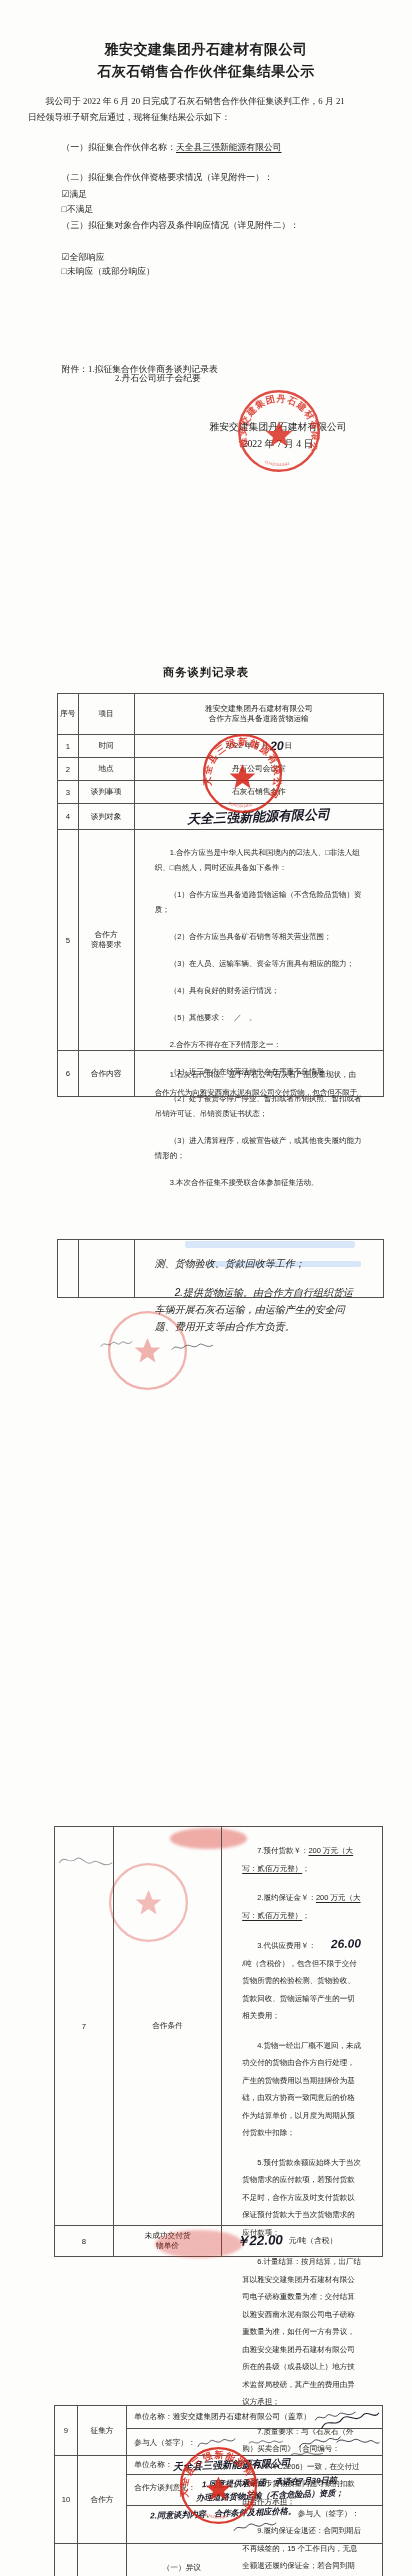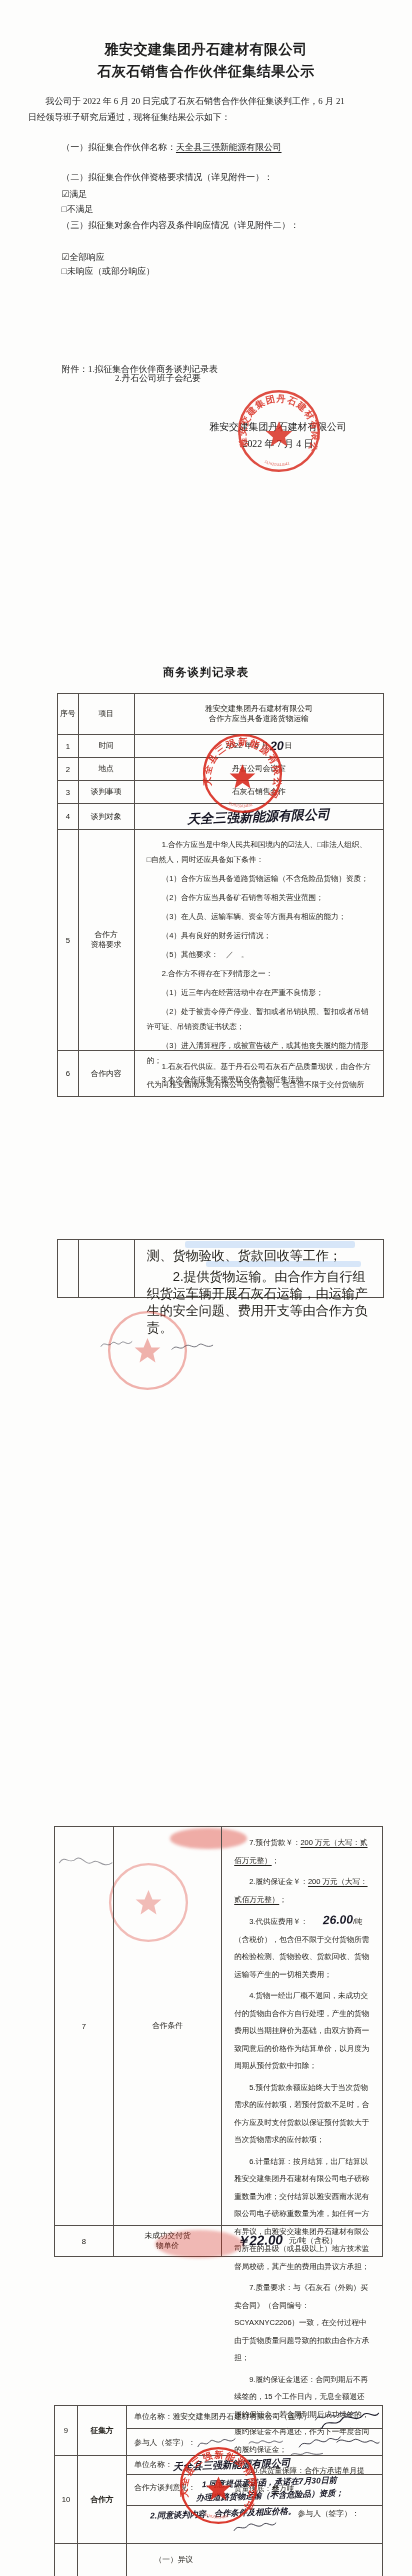--- a/index.html
+++ b/index.html
@@ -23,22 +23,22 @@
              font-family:"Liberation Sans","DejaVu Sans",sans-serif;letter-spacing:1px;}
   .tblfrag{position:absolute;border-top:0.8px solid #55504b;border-left:0.8px solid #55504b;
            font-family:"Liberation Sans","DejaVu Sans",sans-serif;font-size:7.7px;color:#26241f;background:transparent;}
   .trow{display:flex;}
   .tc{border-right:0.8px solid #55504b;border-bottom:0.8px solid #55504b;box-sizing:border-box;
       display:flex;align-items:center;justify-content:center;text-align:center;padding:1px 2.1px;}
   .tc.left{display:block;text-align:left;padding:3.1px 8.2px;}
   .fragA .cno{width:20.6px;flex:none;}  .fragA .clab{width:56px;flex:none;} .fragA .cval{flex:1;min-width:0;}
   .fragB .cno{width:20.6px;flex:none;}  .fragB .clab{width:56px;flex:none;} .fragB .cval{flex:1;min-width:0;}
   .fragC .cno{width:59px;flex:none;} .fragC .clab{width:108px;flex:none;} .fragC .cval{flex:1;min-width:0;}
-  .fragD .cno{width:23px;flex:none;}  .fragD .clab{width:49px;flex:none;font-weight:bold;}  .fragD .cval{flex:1;min-width:0;}
-  .tc p{margin:4px;}
+  .fragD .cno{width:23px;flex:none;}  .fragD .clab{width:49px;flex:none;}  .fragD .cval{flex:1;min-width:0;}
+  .tc p{margin:12px;}
   .subrow{border-bottom:0.6px solid #55504b;padding:2.1px 7.2px;box-sizing:border-box;display:flex;align-items:center;}
   .subrow:last-child{border-bottom:none;}
   .scr{stroke:#1d1d2b;stroke-width:2.4;fill:none;stroke-linecap:round;}
   .scr-svg{vertical-align:middle;}
   .hl{position:absolute;background:rgba(110,165,235,.26);filter:blur(0.5px);border-radius:2.1px;}
 </style>
 </head>
 <body>
 
 <div class="canvas">
@@ -180,21 +180,21 @@
     </svg>
   </div>
 
   <div class="hl" style="left:185px;top:1241px;width:170px;height:6.7px;"></div>
   <div class="hl" style="left:206px;top:1261px;width:155px;height:5.7px;"></div>
 
   <div class="tblfrag fragB" style="left:57px;top:1239px;width:326px;">
     <div class="trow" style="height:58px;">
       <div class="tc cno"></div>
       <div class="tc clab"></div>
-      <div class="tc cval left" style="font-size:13px;line-height:17px;">
+      <div class="tc cval left" style="font-size:10px;line-height:17px;font-style:italic;">
         <p>测、货物验收、货款回收等工作；</p>
         <p class="ind2">2.提供货物运输。由合作方自行组织货运车辆开展石灰石运输，由运输产生的安全问题、费用开支等由合作方负责。</p>
       </div>
     </div>
   </div>
 
   <div class="seal" style="left:106px;top:1309px;opacity:.35;filter:blur(0.5px);">
     <svg width="83" height="83" viewBox="0 0 160 160">
       <circle cx="80" cy="80" r="74" fill="none" stroke="#d8281b" stroke-width="4.5"></circle>
       <polygon transform="translate(80,82)" fill="#d8281b" points="0,-26 7.6,-8 24.7,-8 11.2,4 15.3,21 0,10.4 -15.3,21 -11.2,4 -24.7,-8 -7.6,-8"></polygon>

